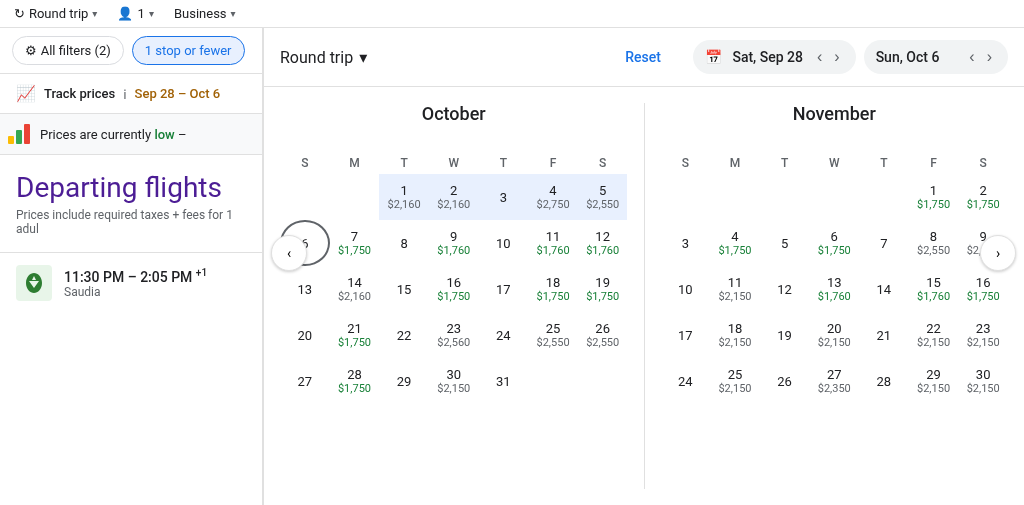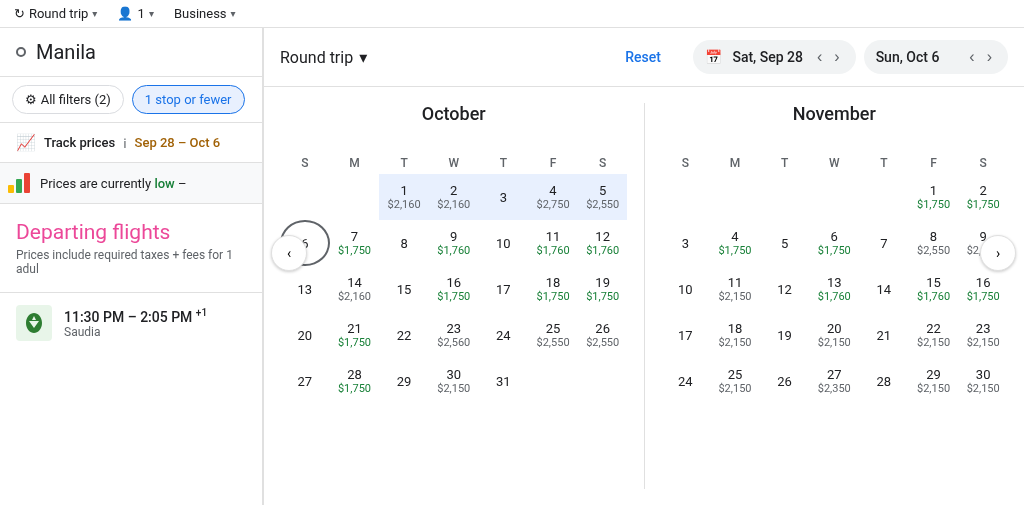--- a/index.html
+++ b/index.html
@@ -32,21 +32,21 @@
 
     
     .prices-banner { display: flex; align-items: center; padding: 10px 8px; gap: 10px; background: #f8f9fa; border-bottom: 1px solid #e0e0e0; }
     .price-bar { display: flex; gap: 2px; align-items: flex-end; }
     .price-bar span { width: 6px; border-radius: 1px; }
     .prices-text { font-size: 13px; color: #202124; }
     .prices-text .low { color: #188038; font-weight: 500; }
 
     
     .departing-section { padding: 16px; }
-    .departing-title { font-size: 21px; font-weight: 400; color: #ec4899; margin-bottom: 4px; }
+    .departing-title { font-size: 28px; font-weight: 400; color: #4c1d95; margin-bottom: 4px; }
     .departing-subtitle { font-size: 12px; color: #5f6368; }
 
     
     .flight-item { display: flex; align-items: center; padding: 12px 16px; gap: 12px; border-top: 1px solid #e0e0e0; }
     .flight-logo { width: 36px; height: 36px; background: #e8f5e9; border-radius: 4px; display: flex; align-items: center; justify-content: center; }
     .flight-logo svg { width: 24px; height: 24px; }
     .flight-time { font-size: 14px; font-weight: 500; color: #202124; }
     .flight-airline { font-size: 12px; color: #5f6368; }
 
     
@@ -93,24 +93,20 @@
     <span class="chevron-down">▾</span>
   </div>
   <div class="top-bar-item">
     <span>Business</span>
     <span class="chevron-down">▾</span>
   </div>
 </div>
 
 <div class="left-panel">
 
-  <div class="origin-row">
-    <div class="origin-dot"></div>
-    <span class="origin-text">Manila</span>
-  </div>
 
   <div class="filters-row">
     <div class="filter-btn">
       <span>⚙</span>
       <span>All filters (2)</span>
     </div>
     <div class="filter-btn active">
       <span>1 stop or fewer</span>
     </div>
   </div>

